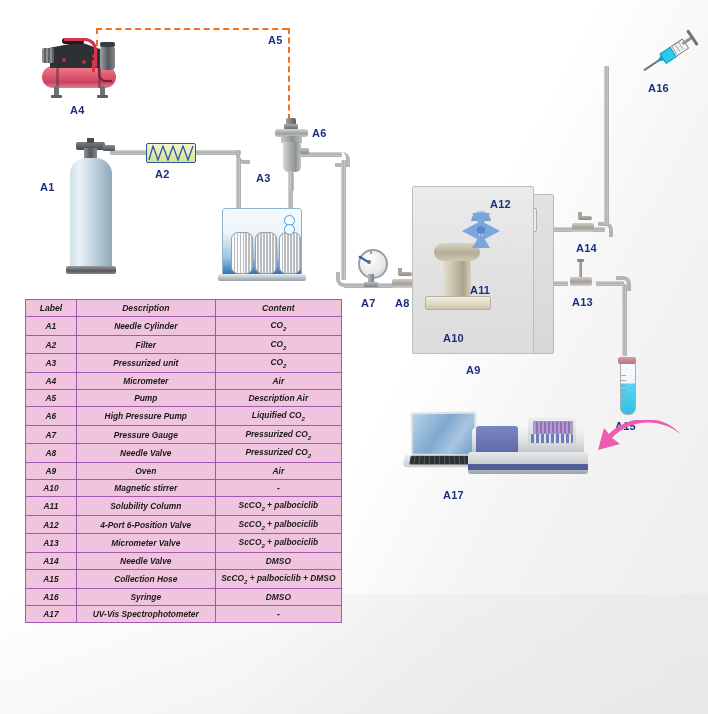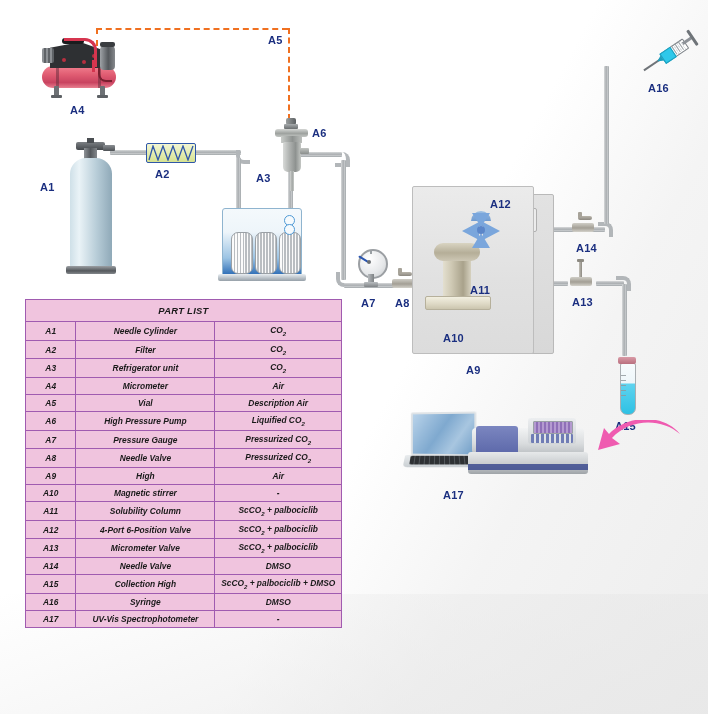--- a/index.html
+++ b/index.html
@@ -396,65 +396,67 @@
       <svg width="86" height="46" viewBox="0 0 86 46">
         <path d="M84 14 C66 -2 34 -2 16 18 L24 24 L2 30 L8 8 L13 14 C32 -6 68 -6 84 14 Z" fill="#ef5bb0"></path>
       </svg>
     </div>
   </div>
   <div class="lbl" style="left:443px;top:489px;">A17</div>
 
   <table id="parts">
     <tbody>
       <tr>
-        <td class="title" colspan="3">PART LIST</td>
+        <td class="hd c0">Label</td>
+        <td class="hd c1">Description</td>
+        <td class="hd c2">Content</td>
       </tr>
     <tr>
           <td class="c0">A1</td>
           <td class="c1">Needle Cylinder</td>
           <td class="c2">CO<sub>2</sub></td>
         </tr>
         <tr>
           <td class="c0">A2</td>
           <td class="c1">Filter</td>
           <td class="c2">CO<sub>2</sub></td>
         </tr>
         <tr>
           <td class="c0">A3</td>
-          <td class="c1">Refrigerator unit</td>
+          <td class="c1">Pressurized unit</td>
           <td class="c2">CO<sub>2</sub></td>
         </tr>
         <tr>
           <td class="c0">A4</td>
           <td class="c1">Micrometer</td>
           <td class="c2">Air</td>
         </tr>
         <tr>
           <td class="c0">A5</td>
-          <td class="c1">Vial</td>
+          <td class="c1">Pump</td>
           <td class="c2">Description Air</td>
         </tr>
         <tr>
           <td class="c0">A6</td>
           <td class="c1">High Pressure Pump</td>
           <td class="c2">Liquified CO<sub>2</sub></td>
         </tr>
         <tr>
           <td class="c0">A7</td>
           <td class="c1">Pressure Gauge</td>
           <td class="c2">Pressurized CO<sub>2</sub></td>
         </tr>
         <tr>
           <td class="c0">A8</td>
           <td class="c1">Needle Valve</td>
           <td class="c2">Pressurized CO<sub>2</sub></td>
         </tr>
         <tr>
           <td class="c0">A9</td>
-          <td class="c1">High</td>
+          <td class="c1">Oven</td>
           <td class="c2">Air</td>
         </tr>
         <tr>
           <td class="c0">A10</td>
           <td class="c1">Magnetic stirrer</td>
           <td class="c2">-</td>
         </tr>
         <tr>
           <td class="c0">A11</td>
           <td class="c1">Solubility Column</td>
@@ -470,21 +472,21 @@
           <td class="c1">Micrometer Valve</td>
           <td class="c2">ScCO<sub>2</sub> + palbociclib</td>
         </tr>
         <tr>
           <td class="c0">A14</td>
           <td class="c1">Needle Valve</td>
           <td class="c2">DMSO</td>
         </tr>
         <tr>
           <td class="c0">A15</td>
-          <td class="c1">Collection High</td>
+          <td class="c1">Collection Hose</td>
           <td class="c2">ScCO<sub>2</sub> + palbociclib + DMSO</td>
         </tr>
         <tr>
           <td class="c0">A16</td>
           <td class="c1">Syringe</td>
           <td class="c2">DMSO</td>
         </tr>
         <tr>
           <td class="c0">A17</td>
           <td class="c1">UV-Vis Spectrophotometer</td>

